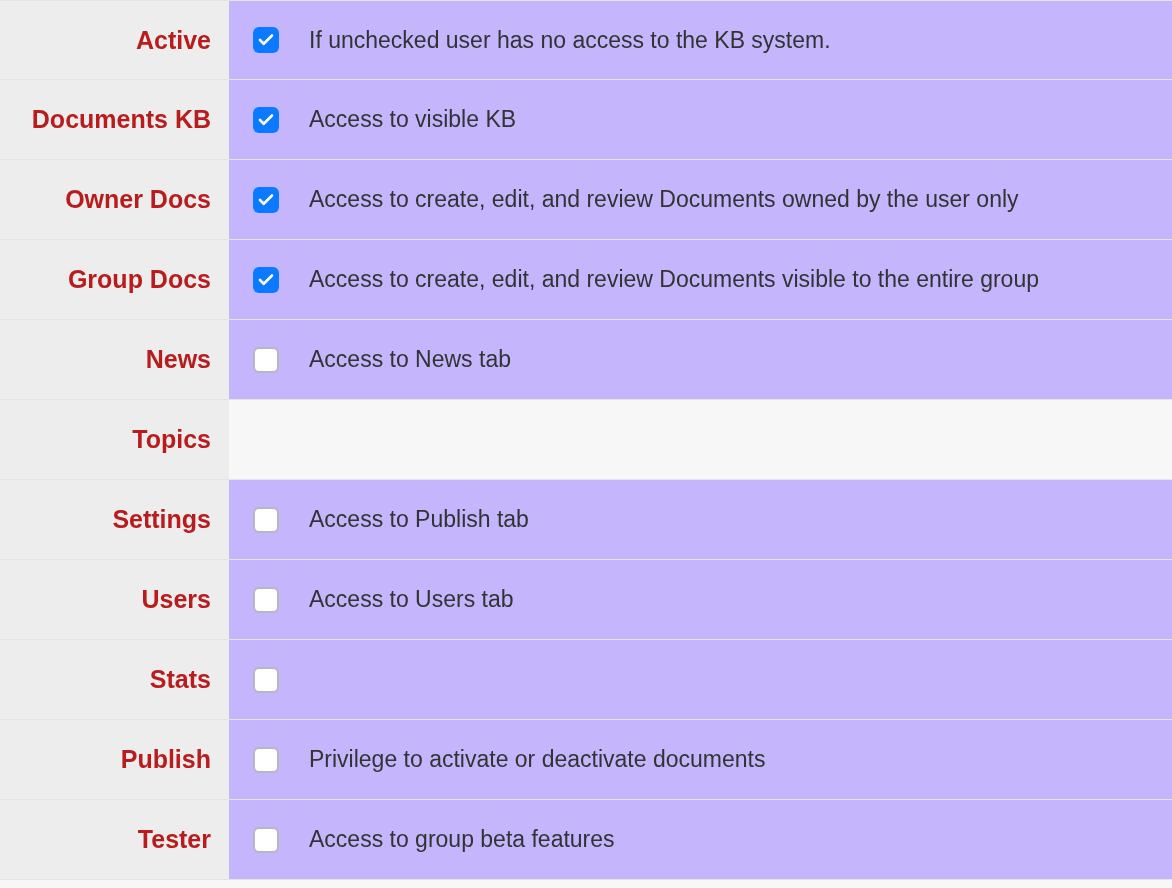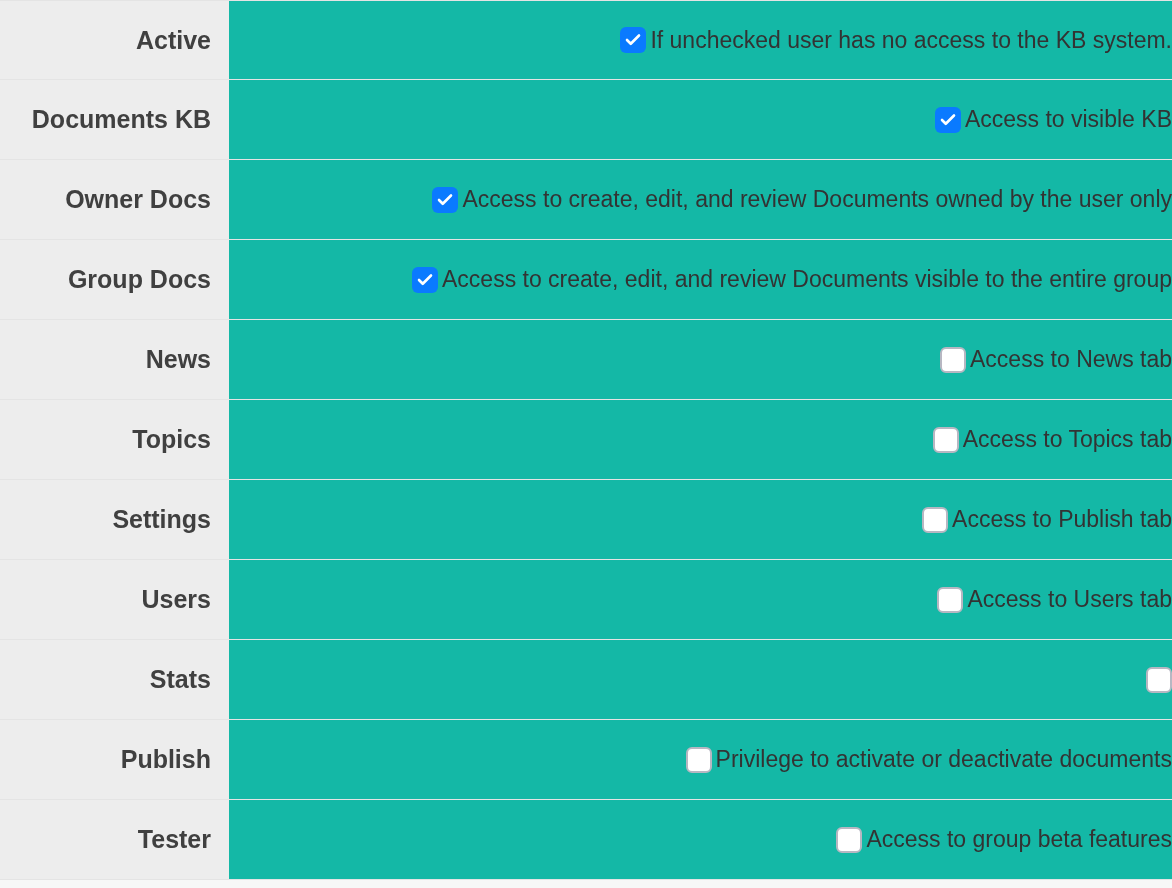--- a/index.html
+++ b/index.html
@@ -23,32 +23,31 @@
       border-top: 1px solid #e4e4e4;
     }
     .label-cell {
       width: 229px;
       background: #ededed;
       display: flex;
       align-items: center;
       justify-content: flex-end;
       padding-right: 18px;
       font-weight: 700;
-      color: #404040;
+      color: #b91c1c;
       font-size: 25px;
     }
     .content-cell {
       flex: 1;
       display: flex;
       align-items: center;
       padding-left: 24px;
-      gap: 4px;
+      gap: 30px;
       color: #3a3a3a;
-      background: #14b8a6;
-      justify-content: flex-end;
+      background: #c4b5fd;
     }
     .checkbox {
       width: 26px;
       height: 26px;
       border-radius: 6px;
       display: flex;
       align-items: center;
       justify-content: center;
       flex-shrink: 0;
       cursor: pointer;
@@ -127,24 +126,20 @@
   <div class="row">
     <div class="label-cell">News</div>
     <div class="content-cell">
       <div class="checkbox unchecked"></div>
       <span class="desc">Access to News tab</span>
     </div>
   </div>
 
   <div class="row">
     <div class="label-cell">Topics</div>
-    <div class="content-cell">
-      <div class="checkbox unchecked"></div>
-      <span class="desc">Access to Topics tab</span>
-    </div>
   </div>
 
   <div class="row">
     <div class="label-cell">Settings</div>
     <div class="content-cell">
       <div class="checkbox unchecked"></div>
       <span class="desc">Access to Publish tab</span>
     </div>
   </div>
 

